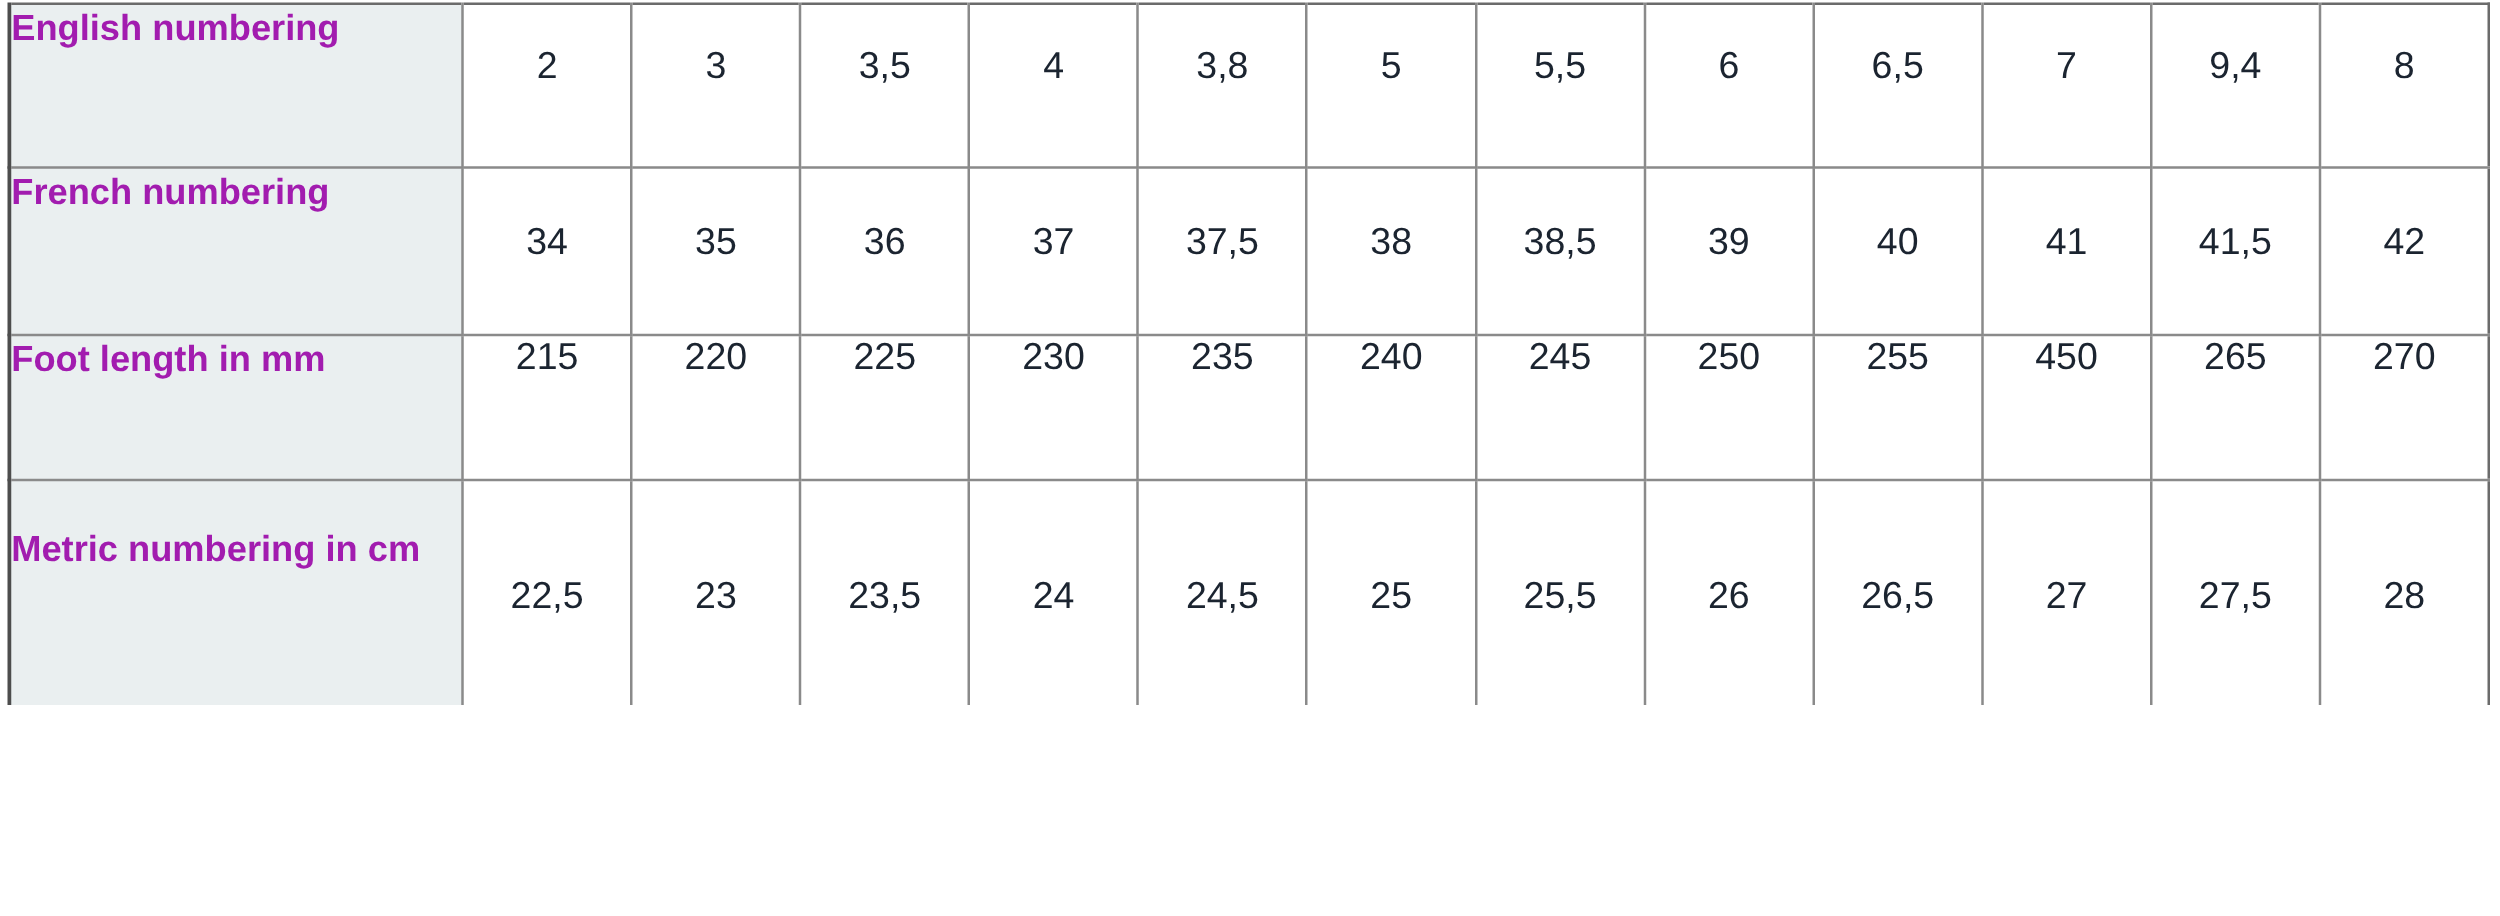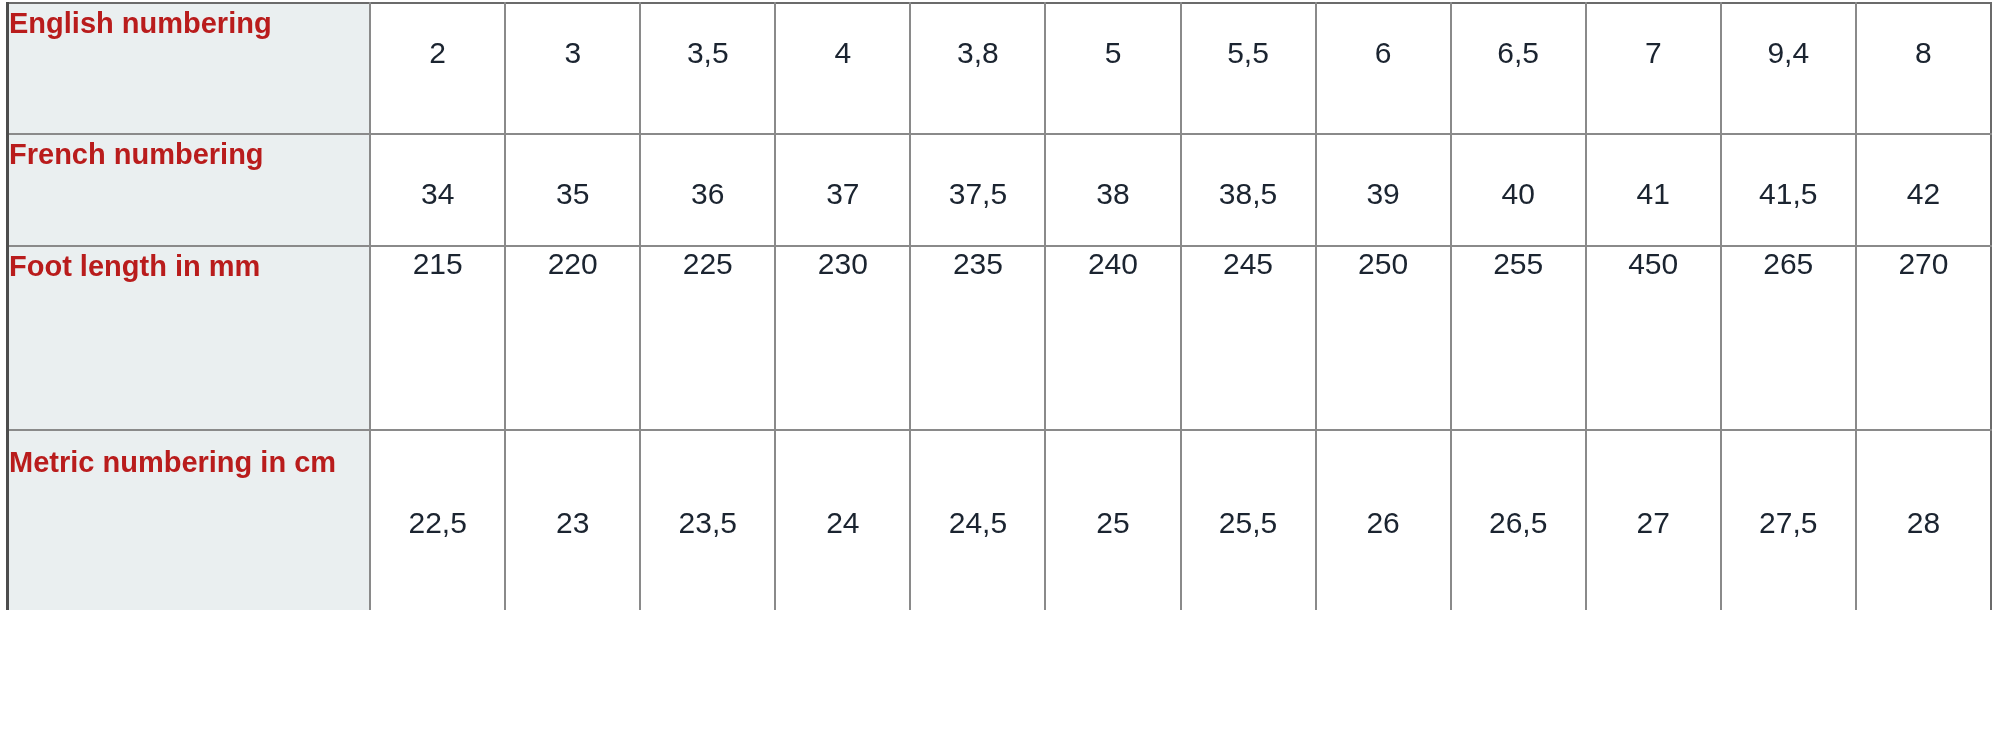--- a/index.html
+++ b/index.html
@@ -37,21 +37,21 @@
   table.size-table td {
     border-right: 2px solid #8a8a8a;
     border-bottom: 2px solid #8a8a8a;
     padding: 0;
     vertical-align: top;
   }
   table.size-table td:last-child { border-right: none; }
 
   .row-header {
     background: #eaeff0;
-    color: #b91c1c;
+    color: #a21caf;
     font-weight: bold;
     font-size: 29px;
     line-height: 1.33;
     padding: 22px 0 20px 22px;
     box-sizing: border-box;
     text-align: left;
     border-right: 2px solid #7d7d7d;
   }
 
   .data-cell {
@@ -61,32 +61,32 @@
     font-size: 30px;
     text-align: center;
     box-sizing: border-box;
     padding-top: 38px;
   }
 
   
   tr.row-english   .row-header,
   tr.row-english   .data-cell   { height: 131px; }
   tr.row-french    .row-header,
-  tr.row-french    .data-cell   { height: 112px; }
+  tr.row-french    .data-cell   { height: 134px; }
   tr.row-footlen   .row-header,
-  tr.row-footlen   .data-cell   { height: 184px; }
+  tr.row-footlen   .data-cell   { height: 116px; }
   tr.row-metric    .row-header,
   tr.row-metric    .data-cell   { height: 180px; }
 
   tr.row-english  .data-cell { padding-top: 32px; }
   tr.row-french   .data-cell { padding-top: 42px; text-align: center; }
   tr.row-footlen  .data-cell { }
   tr.row-metric   .data-cell { padding-top: 75px; }
 
-  tr.row-metric .row-header { padding-top: 12px; margin-left: 43px; }
+  tr.row-metric .row-header { padding-top: 36px; margin-left: 43px; }
   
   tr.row-metric td { border-bottom: none; }
 </style>
 </head>
 <body>
 
 <div class="table-wrap">
   <table class="size-table">
     <colgroup>
       <col class="label-col">

